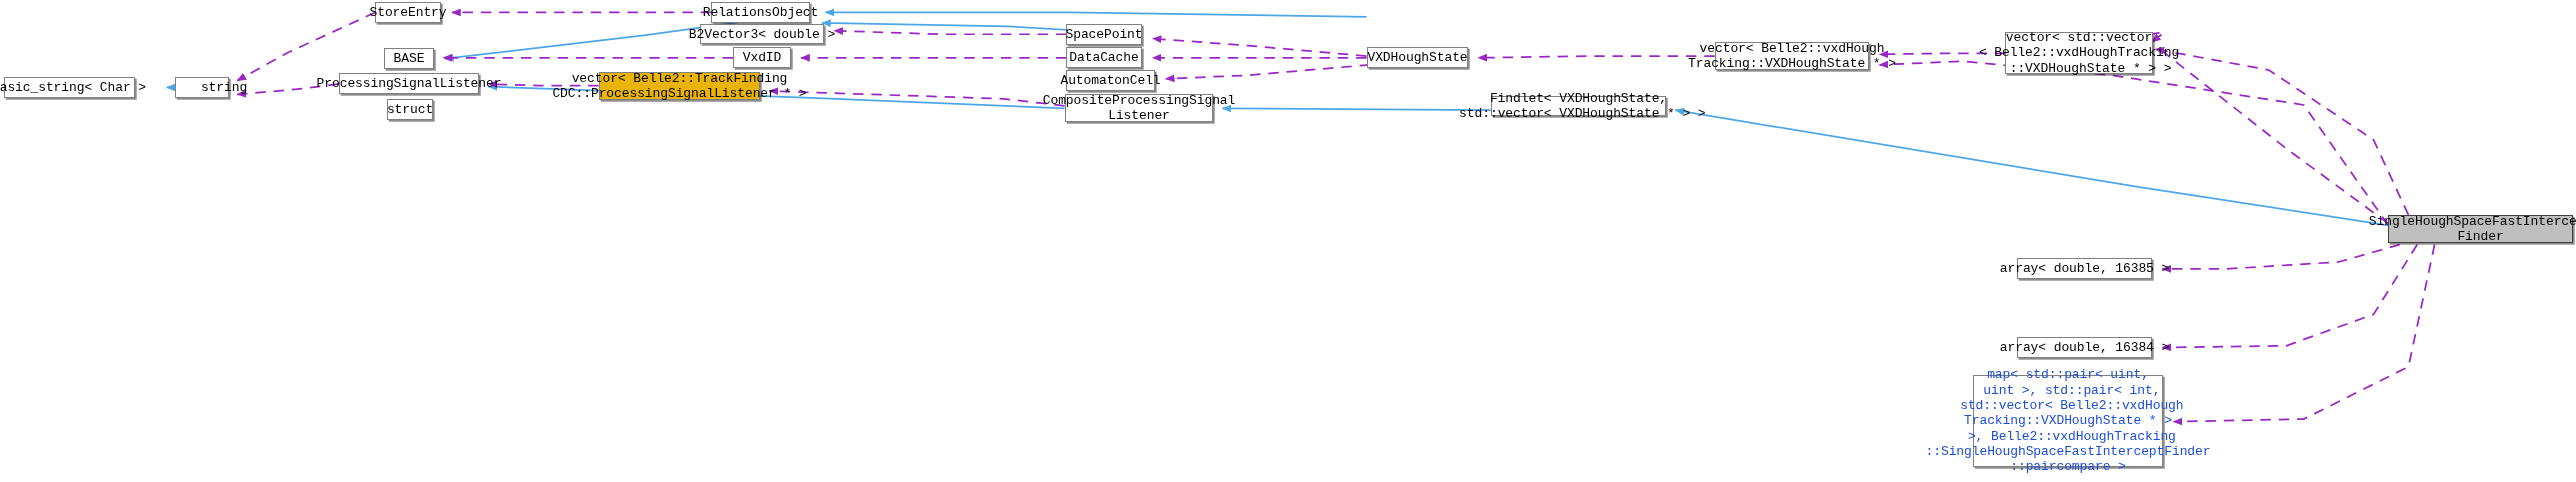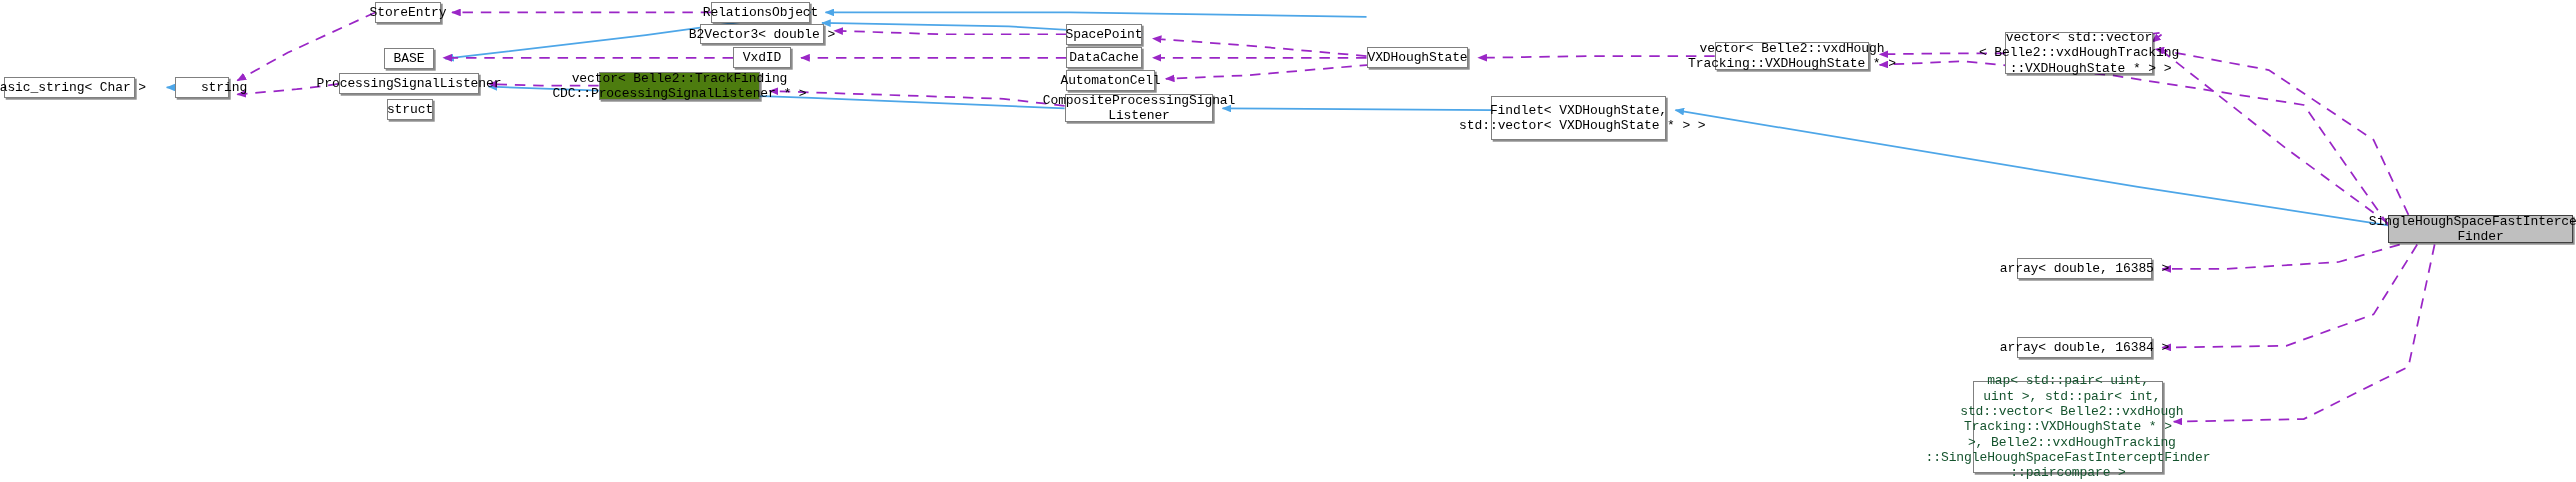--- a/index.html
+++ b/index.html
@@ -100,35 +100,35 @@
     <div class="node" style="left: 375px; top: 1.7px; width: 66px; height: 21px; background: rgb(255, 255, 255); border-color: rgb(128, 128, 128); color: rgb(0, 0, 0);"><span class="node-label">StoreEntry</span></div>
     <div class="node" style="left: 384px; top: 48px; width: 50px; height: 21px; background: rgb(255, 255, 255); border-color: rgb(128, 128, 128); color: rgb(0, 0, 0);"><span class="node-label">BASE</span></div>
     <div class="node" style="left: 387px; top: 99px; width: 46px; height: 21px; background: rgb(255, 255, 255); border-color: rgb(128, 128, 128); color: rgb(0, 0, 0);"><span class="node-label">struct</span></div>
     <div class="node" style="left: 711px; top: 1.7px; width: 99px; height: 21px; background: rgb(255, 255, 255); border-color: rgb(128, 128, 128); color: rgb(0, 0, 0);"><span class="node-label">RelationsObject</span></div>
     <div class="node" style="left: 700px; top: 24.4px; width: 124px; height: 20px; background: rgb(255, 255, 255); border-color: rgb(128, 128, 128); color: rgb(0, 0, 0);"><span class="node-label">B2Vector3&lt; double &gt;</span></div>
     <div class="node" style="left: 733px; top: 47px; width: 58px; height: 21px; background: rgb(255, 255, 255); border-color: rgb(128, 128, 128); color: rgb(0, 0, 0);"><span class="node-label">VxdID</span></div>
     <div class="node" style="left: 1066px; top: 23.6px; width: 76px; height: 21px; background: rgb(255, 255, 255); border-color: rgb(128, 128, 128); color: rgb(0, 0, 0);"><span class="node-label">SpacePoint</span></div>
     <div class="node" style="left: 1066px; top: 47px; width: 76px; height: 21px; background: rgb(255, 255, 255); border-color: rgb(128, 128, 128); color: rgb(0, 0, 0);"><span class="node-label">DataCache</span></div>
     <div class="node" style="left: 1066px; top: 70px; width: 89px; height: 21px; background: rgb(255, 255, 255); border-color: rgb(128, 128, 128); color: rgb(0, 0, 0);"><span class="node-label">AutomatonCell</span></div>
     <div class="node" style="left: 339px; top: 73px; width: 140px; height: 21px; background: rgb(255, 255, 255); border-color: rgb(128, 128, 128); color: rgb(0, 0, 0);"><span class="node-label">ProcessingSignalListener</span></div>
-    <div class="node tall" style="left: 599px; top: 72px; width: 161px; height: 28px; background: #4d7c0f; border-color: rgb(128, 128, 128); color: rgb(0, 0, 0);"><span class="node-label">vector&lt; Belle2::TrackFinding
+    <div class="node tall" style="left: 599px; top: 72px; width: 161px; height: 28px; background: #eab308; border-color: rgb(128, 128, 128); color: rgb(0, 0, 0);"><span class="node-label">vector&lt; Belle2::TrackFinding
 CDC::ProcessingSignalListener * &gt;</span></div>
     <div class="node tall" style="left: 1065px; top: 94px; width: 148px; height: 28px; background: rgb(255, 255, 255); border-color: rgb(128, 128, 128); color: rgb(0, 0, 0);"><span class="node-label">CompositeProcessingSignal
 Listener</span></div>
     <div class="node" style="left: 1367px; top: 47px; width: 101px; height: 21px; background: rgb(255, 255, 255); border-color: rgb(128, 128, 128); color: rgb(0, 0, 0);"><span class="node-label">VXDHoughState</span></div>
-    <div class="node tall" style="left: 1491px; top: 96px; width: 175px; height: 44px; background: rgb(255, 255, 255); border-color: rgb(128, 128, 128); color: rgb(0, 0, 0);"><span class="node-label">Findlet&lt; VXDHoughState,
+    <div class="node tall" style="left: 1491px; top: 96px; width: 175px; height: 20px; background: rgb(255, 255, 255); border-color: rgb(128, 128, 128); color: rgb(0, 0, 0);"><span class="node-label">Findlet&lt; VXDHoughState,
  std::vector&lt; VXDHoughState * &gt; &gt;</span></div>
     <div class="node tall" style="left: 1715px; top: 42px; width: 154px; height: 28px; background: rgb(255, 255, 255); border-color: rgb(128, 128, 128); color: rgb(0, 0, 0);"><span class="node-label">vector&lt; Belle2::vxdHough
 Tracking::VXDHoughState * &gt;</span></div>
     <div class="node tall" style="left: 2005px; top: 32px; width: 148px; height: 42px; background: rgb(255, 255, 255); border-color: rgb(128, 128, 128); color: rgb(0, 0, 0);"><span class="node-label">vector&lt; std::vector
 &lt; Belle2::vxdHoughTracking
    ::VXDHoughState * &gt; &gt;</span></div>
     <div class="node" style="left: 2017px; top: 258px; width: 135px; height: 21px; background: rgb(255, 255, 255); border-color: rgb(128, 128, 128); color: rgb(0, 0, 0);"><span class="node-label">array&lt; double, 16385 &gt;</span></div>
     <div class="node" style="left: 2017px; top: 337px; width: 135px; height: 21px; background: rgb(255, 255, 255); border-color: rgb(128, 128, 128); color: rgb(0, 0, 0);"><span class="node-label">array&lt; double, 16384 &gt;</span></div>
-    <div class="node tall" style="left: 1973px; top: 375px; width: 190px; height: 92px; background: rgb(255, 255, 255); border-color: rgb(128, 128, 128); color: #14532d; margin-top: 6px;"><span class="node-label">map&lt; std::pair&lt; uint,
+    <div class="node tall" style="left: 1973px; top: 375px; width: 190px; height: 92px; background: rgb(255, 255, 255); border-color: rgb(128, 128, 128); color: #1d4ed8;"><span class="node-label">map&lt; std::pair&lt; uint,
  uint &gt;, std::pair&lt; int,
  std::vector&lt; Belle2::vxdHough
 Tracking::VXDHoughState * &gt;
  &gt;, Belle2::vxdHoughTracking
 ::SingleHoughSpaceFastInterceptFinder
 ::paircompare &gt;</span></div>
     <div class="node highlight tall" style="left: 2388px; top: 215px; width: 185px; height: 28px; background: rgb(191, 191, 191); color: rgb(0, 0, 0);"><span class="node-label">SingleHoughSpaceFastIntercept
 Finder</span></div>
   </div>
 

